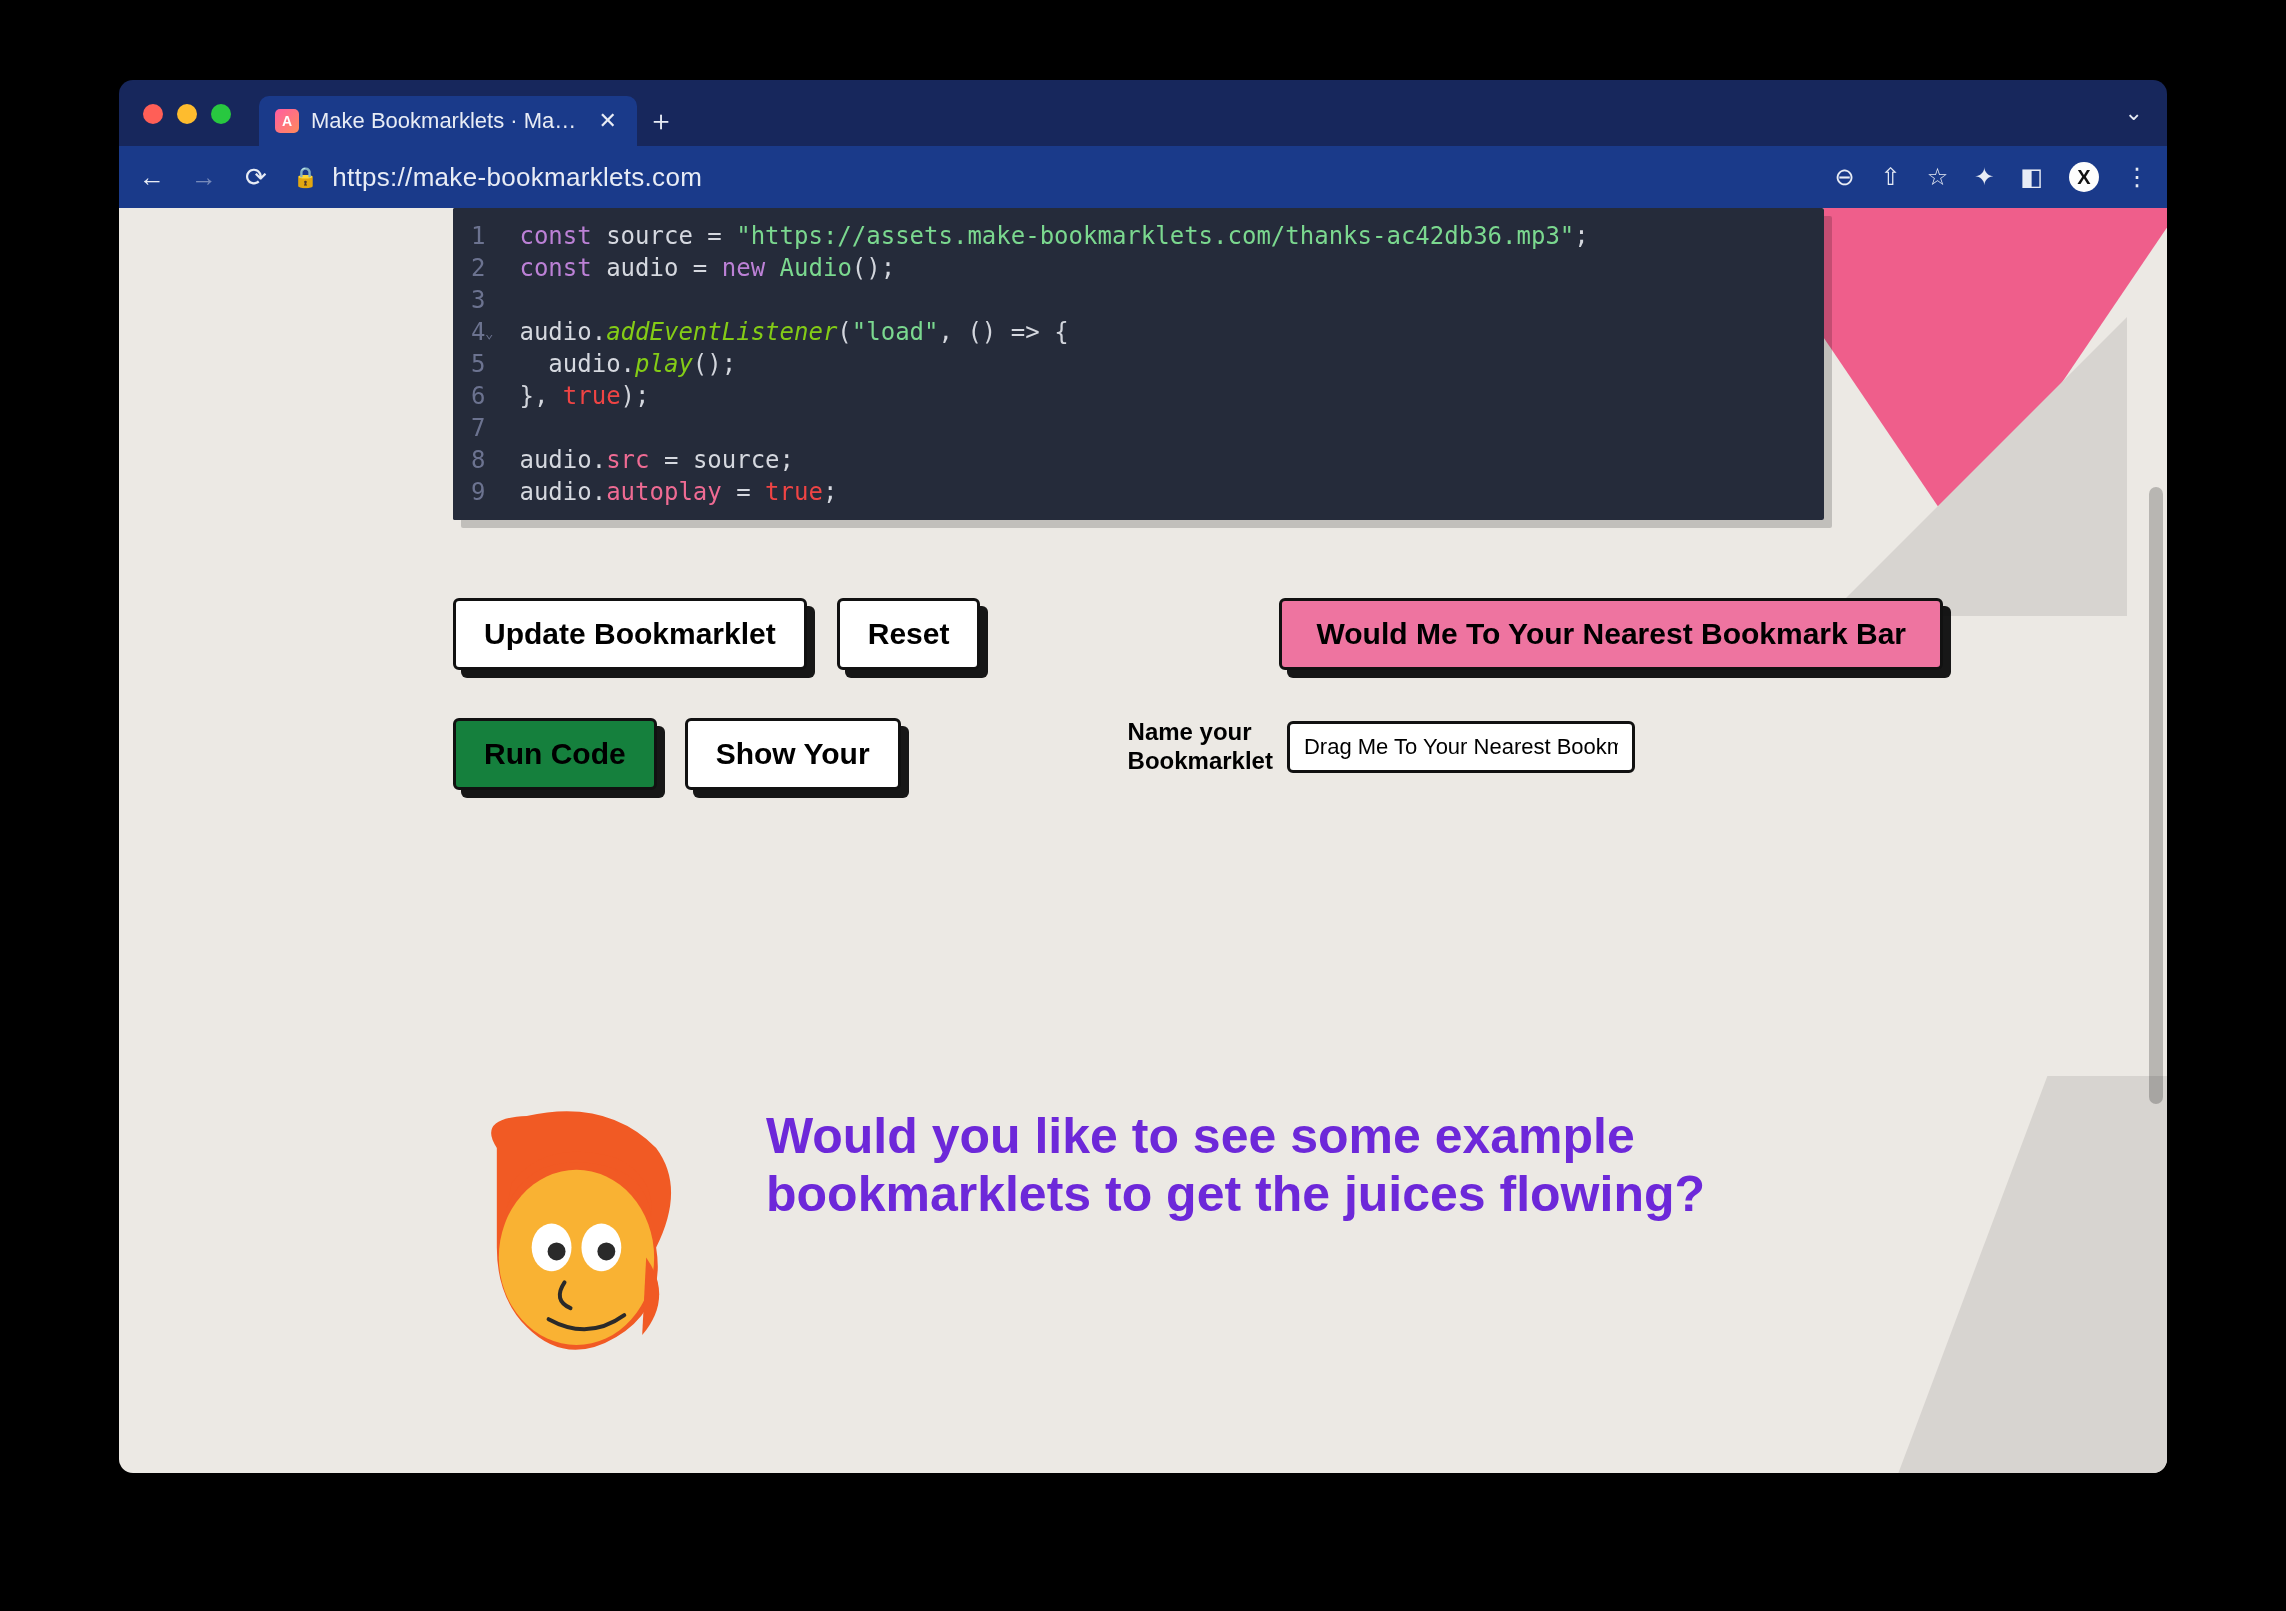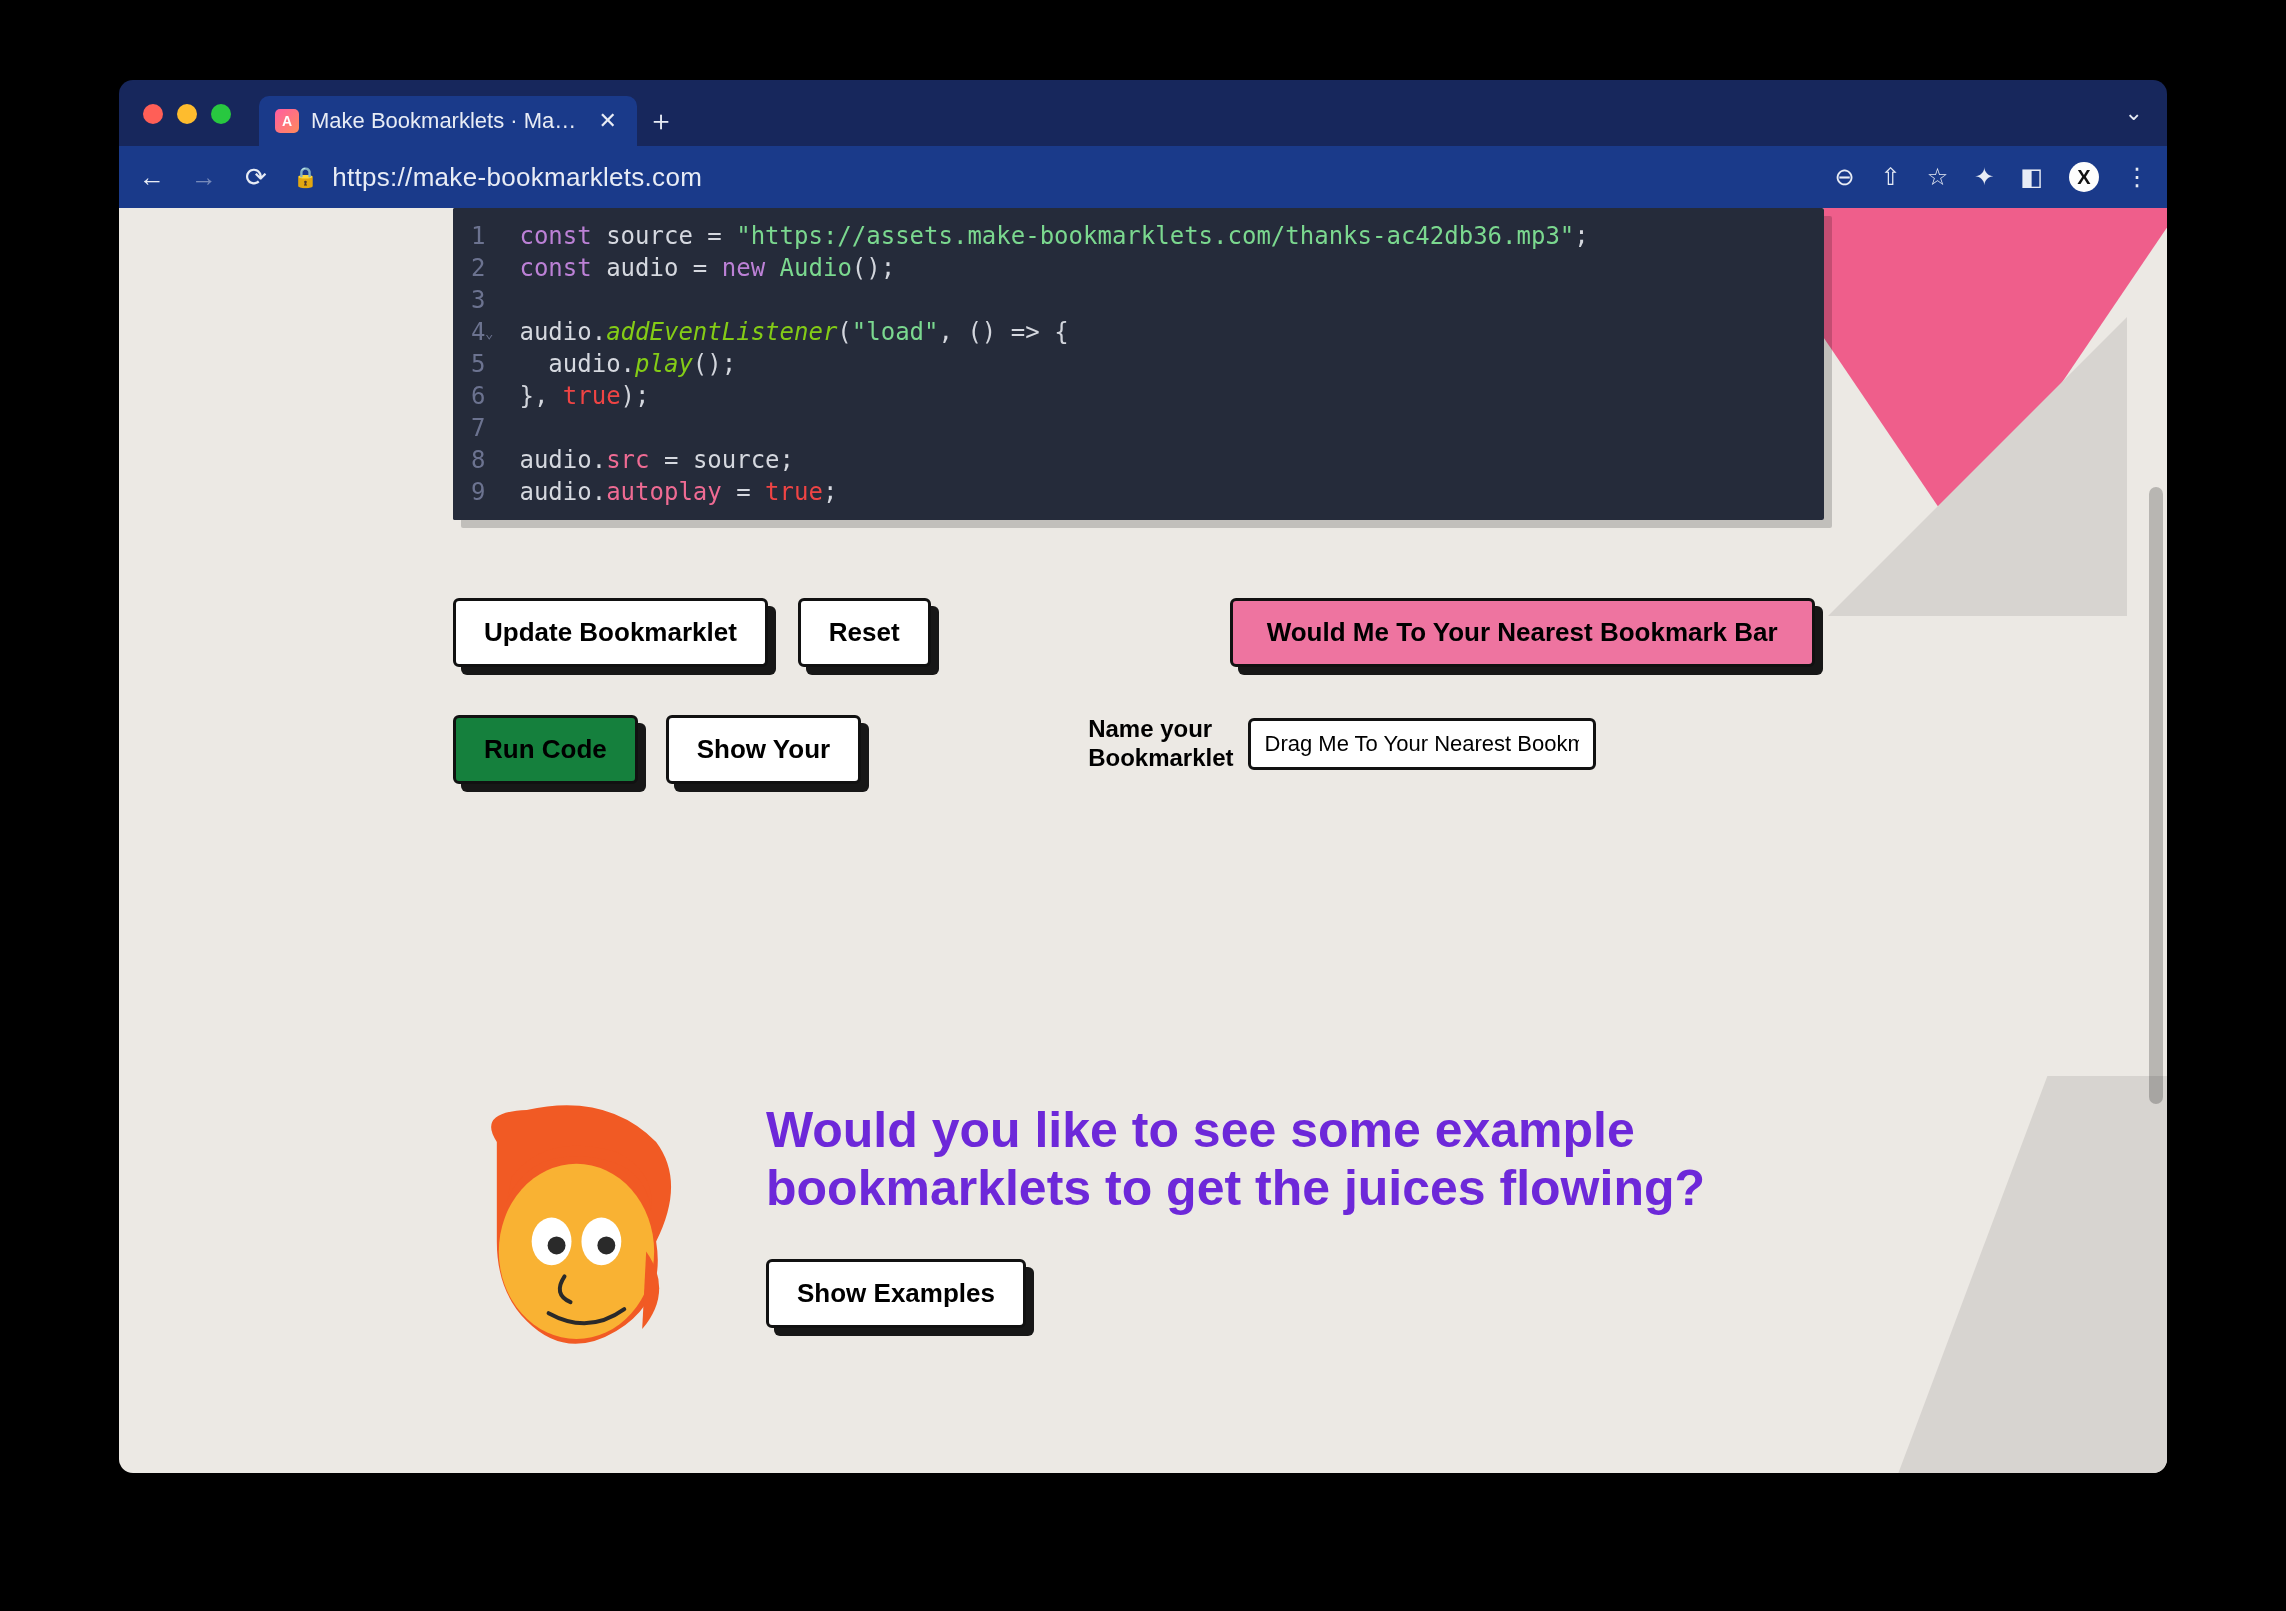--- a/index.html
+++ b/index.html
@@ -158,21 +158,21 @@
     margin-left: 334px;
     margin-top: 78px;
     display:flex;
     gap: 30px;
     align-items:flex-start;
   }
   .btn, .inp {
     background:#fff;
     border:3px solid #111;
     border-radius:6px;
-    font-size:26px;
+    font-size:30px;
     font-weight:600;
     font-family: inherit;
     padding: 16px 28px;
     cursor:pointer;
     box-shadow: 8px 8px 0 rgba(0,0,0,.9);
   }
   .btn.mint { background:#15803d; }
   .btn.pink {
     background:#ee74a0; box-shadow: 8px 8px 0 rgba(0,0,0,.9);
     padding: 16px 34px;
@@ -297,21 +297,20 @@
         <ellipse cx="95" cy="140" rx="20" ry="24" fill="#fff"></ellipse>
         <ellipse cx="145" cy="140" rx="20" ry="24" fill="#fff"></ellipse>
         <circle cx="100" cy="144" r="9" fill="#2a2a2a"></circle>
         <circle cx="150" cy="144" r="9" fill="#2a2a2a"></circle>
         <path d="M108 175 q-12 18 6 26" stroke="#2a2a2a" stroke-width="4" fill="none" stroke-linecap="round"></path>
         <path d="M92 212 q40 22 76 -4" stroke="#2a2a2a" stroke-width="4" fill="none" stroke-linecap="round"></path>
         <path d="M190 150 q28 40 -4 78" fill="#f15a24"></path>
       </svg>
       <div class="examples-text">
         <h2>Would you like to see some example bookmarklets to get the juices flowing?</h2>
-        <button class="btn">Show Examples</button>
       </div>
     </div>
 
     <div class="scrollbar"></div>
   </div>
 
 </div>
 
 
 </body></html>

